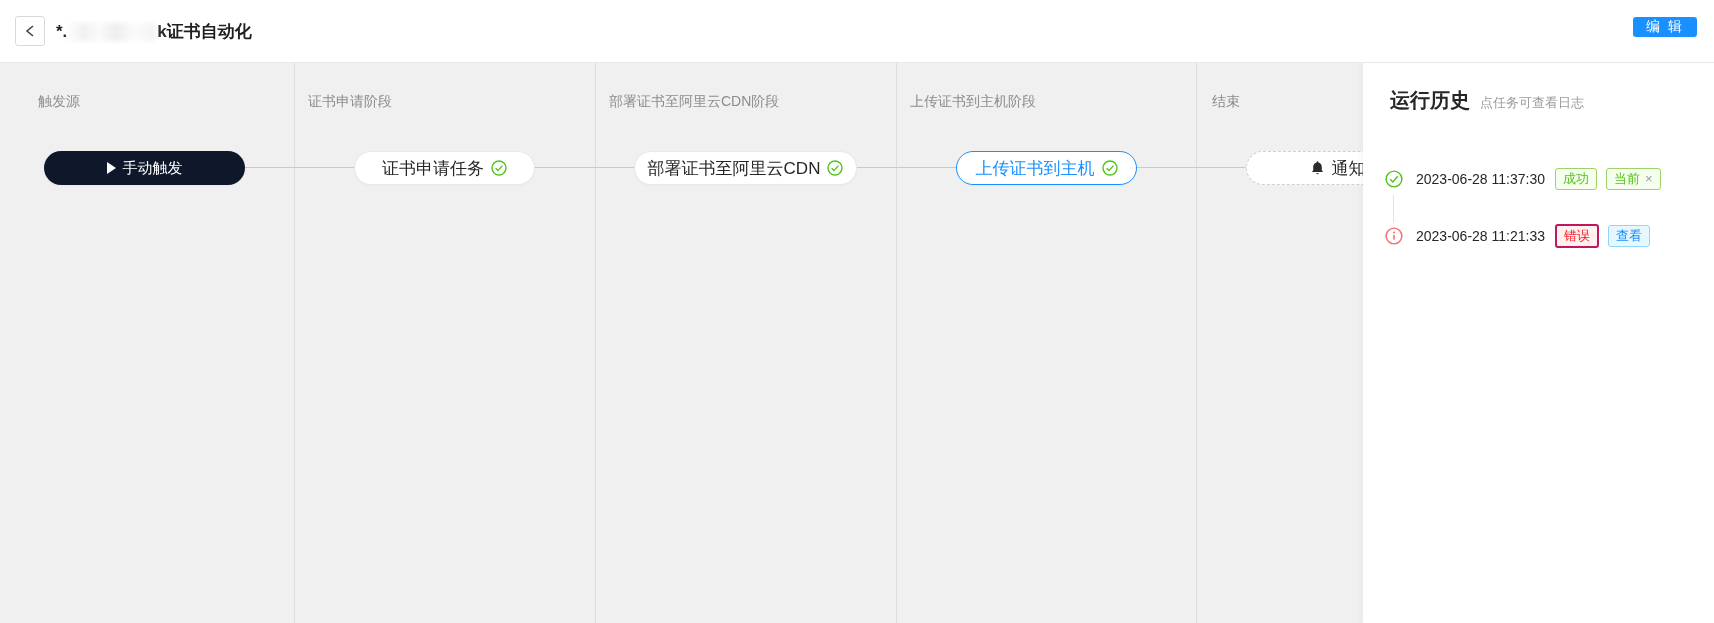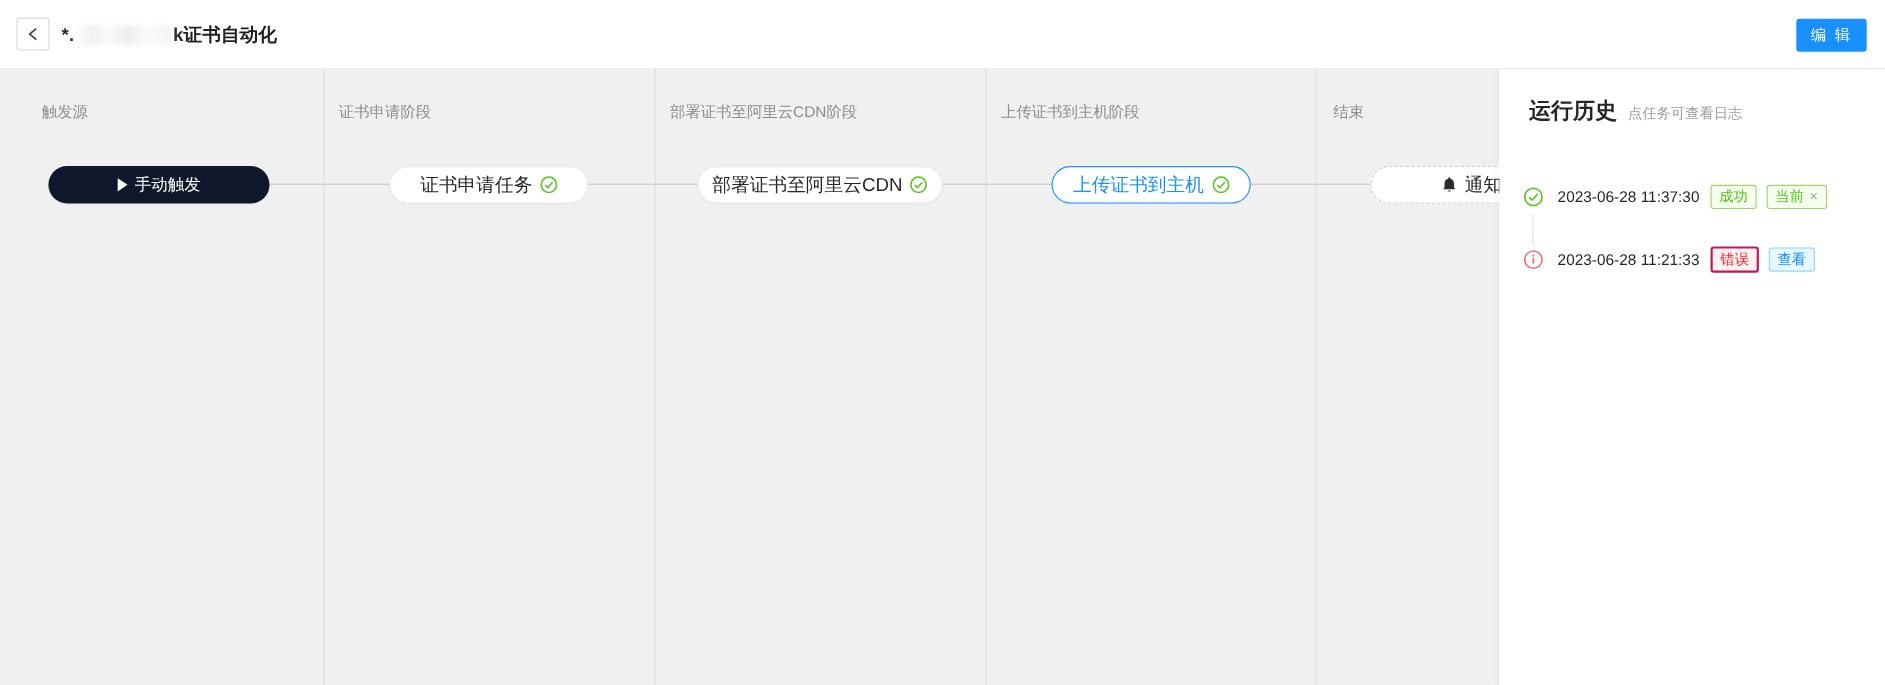--- a/index.html
+++ b/index.html
@@ -4,21 +4,21 @@
 <style>
   * { margin:0; padding:0; box-sizing:border-box; }
   html,body { width:1714px; height:623px; font-family:"Liberation Sans","DejaVu Sans",sans-serif; background:#fff; overflow:hidden; }
 
   
   .header { position:relative; width:1714px; height:63px; background:#fff; border-bottom:1px solid #e8e8e8; }
   .back-btn { position:absolute; left:15px; top:16px; width:30px; height:30px; background:#fff; border:1px solid #d9d9d9; border-radius:3px; display:flex; align-items:center; justify-content:center; cursor:pointer; }
   .title-wrap { position:absolute; left:56px; top:0; height:63px; display:flex; align-items:center; font-size:17px; font-weight:700; color:#1f1f1f; }
   .redacted { display:inline-block; width:88px; height:18px; margin:0 1px; border-radius:2px; background:linear-gradient(90deg,#fdfdfd 0%,#f1f1f1 18%,#fafafa 35%,#ededed 55%,#fbfbfb 75%,#f3f3f3 100%); filter:blur(2px); }
   .partial-char { color:#2a2a2a; font-weight:700; }
-  .edit-btn { position:absolute; right:17px; top:17px; width:64px; height:30px; background:#1890ff; color:#fff; border:none; border-radius:3px; font-size:14px; letter-spacing:2px; cursor:pointer; font-family:inherit; }
+  .edit-btn { position:absolute; right:17px; top:17px; width:64px; height:20px; background:#1890ff; color:#fff; border:none; border-radius:3px; font-size:14px; letter-spacing:2px; cursor:pointer; font-family:inherit; }
 
   
   .pipeline { position:relative; width:1714px; height:560px; background:#f0f0f0; overflow:hidden; }
   .col-divider { position:absolute; top:0; width:1px; height:100%; background:#dcdcdc; }
   .stage-header { position:absolute; top:30px; font-size:14px; color:#8c8c8c; white-space:nowrap; }
   .connector { position:absolute; top:104px; height:1px; background:#c9c9c9; z-index:1; }
 
   .task-pill { position:absolute; top:88px; height:34px; border-radius:17px; display:flex; align-items:center; justify-content:center; gap:7px; font-size:17px; z-index:2; background:#fff; color:#262626; border:1px solid #e9e9e9; cursor:pointer; white-space:nowrap; box-shadow:0 1px 2px rgba(0,0,0,0.03); }
   .task-pill.primary { background:#0f172a; border:none; color:#fff; font-size:15px; }
   .task-pill.active { border:1.5px solid #1890ff; color:#1890ff; }

